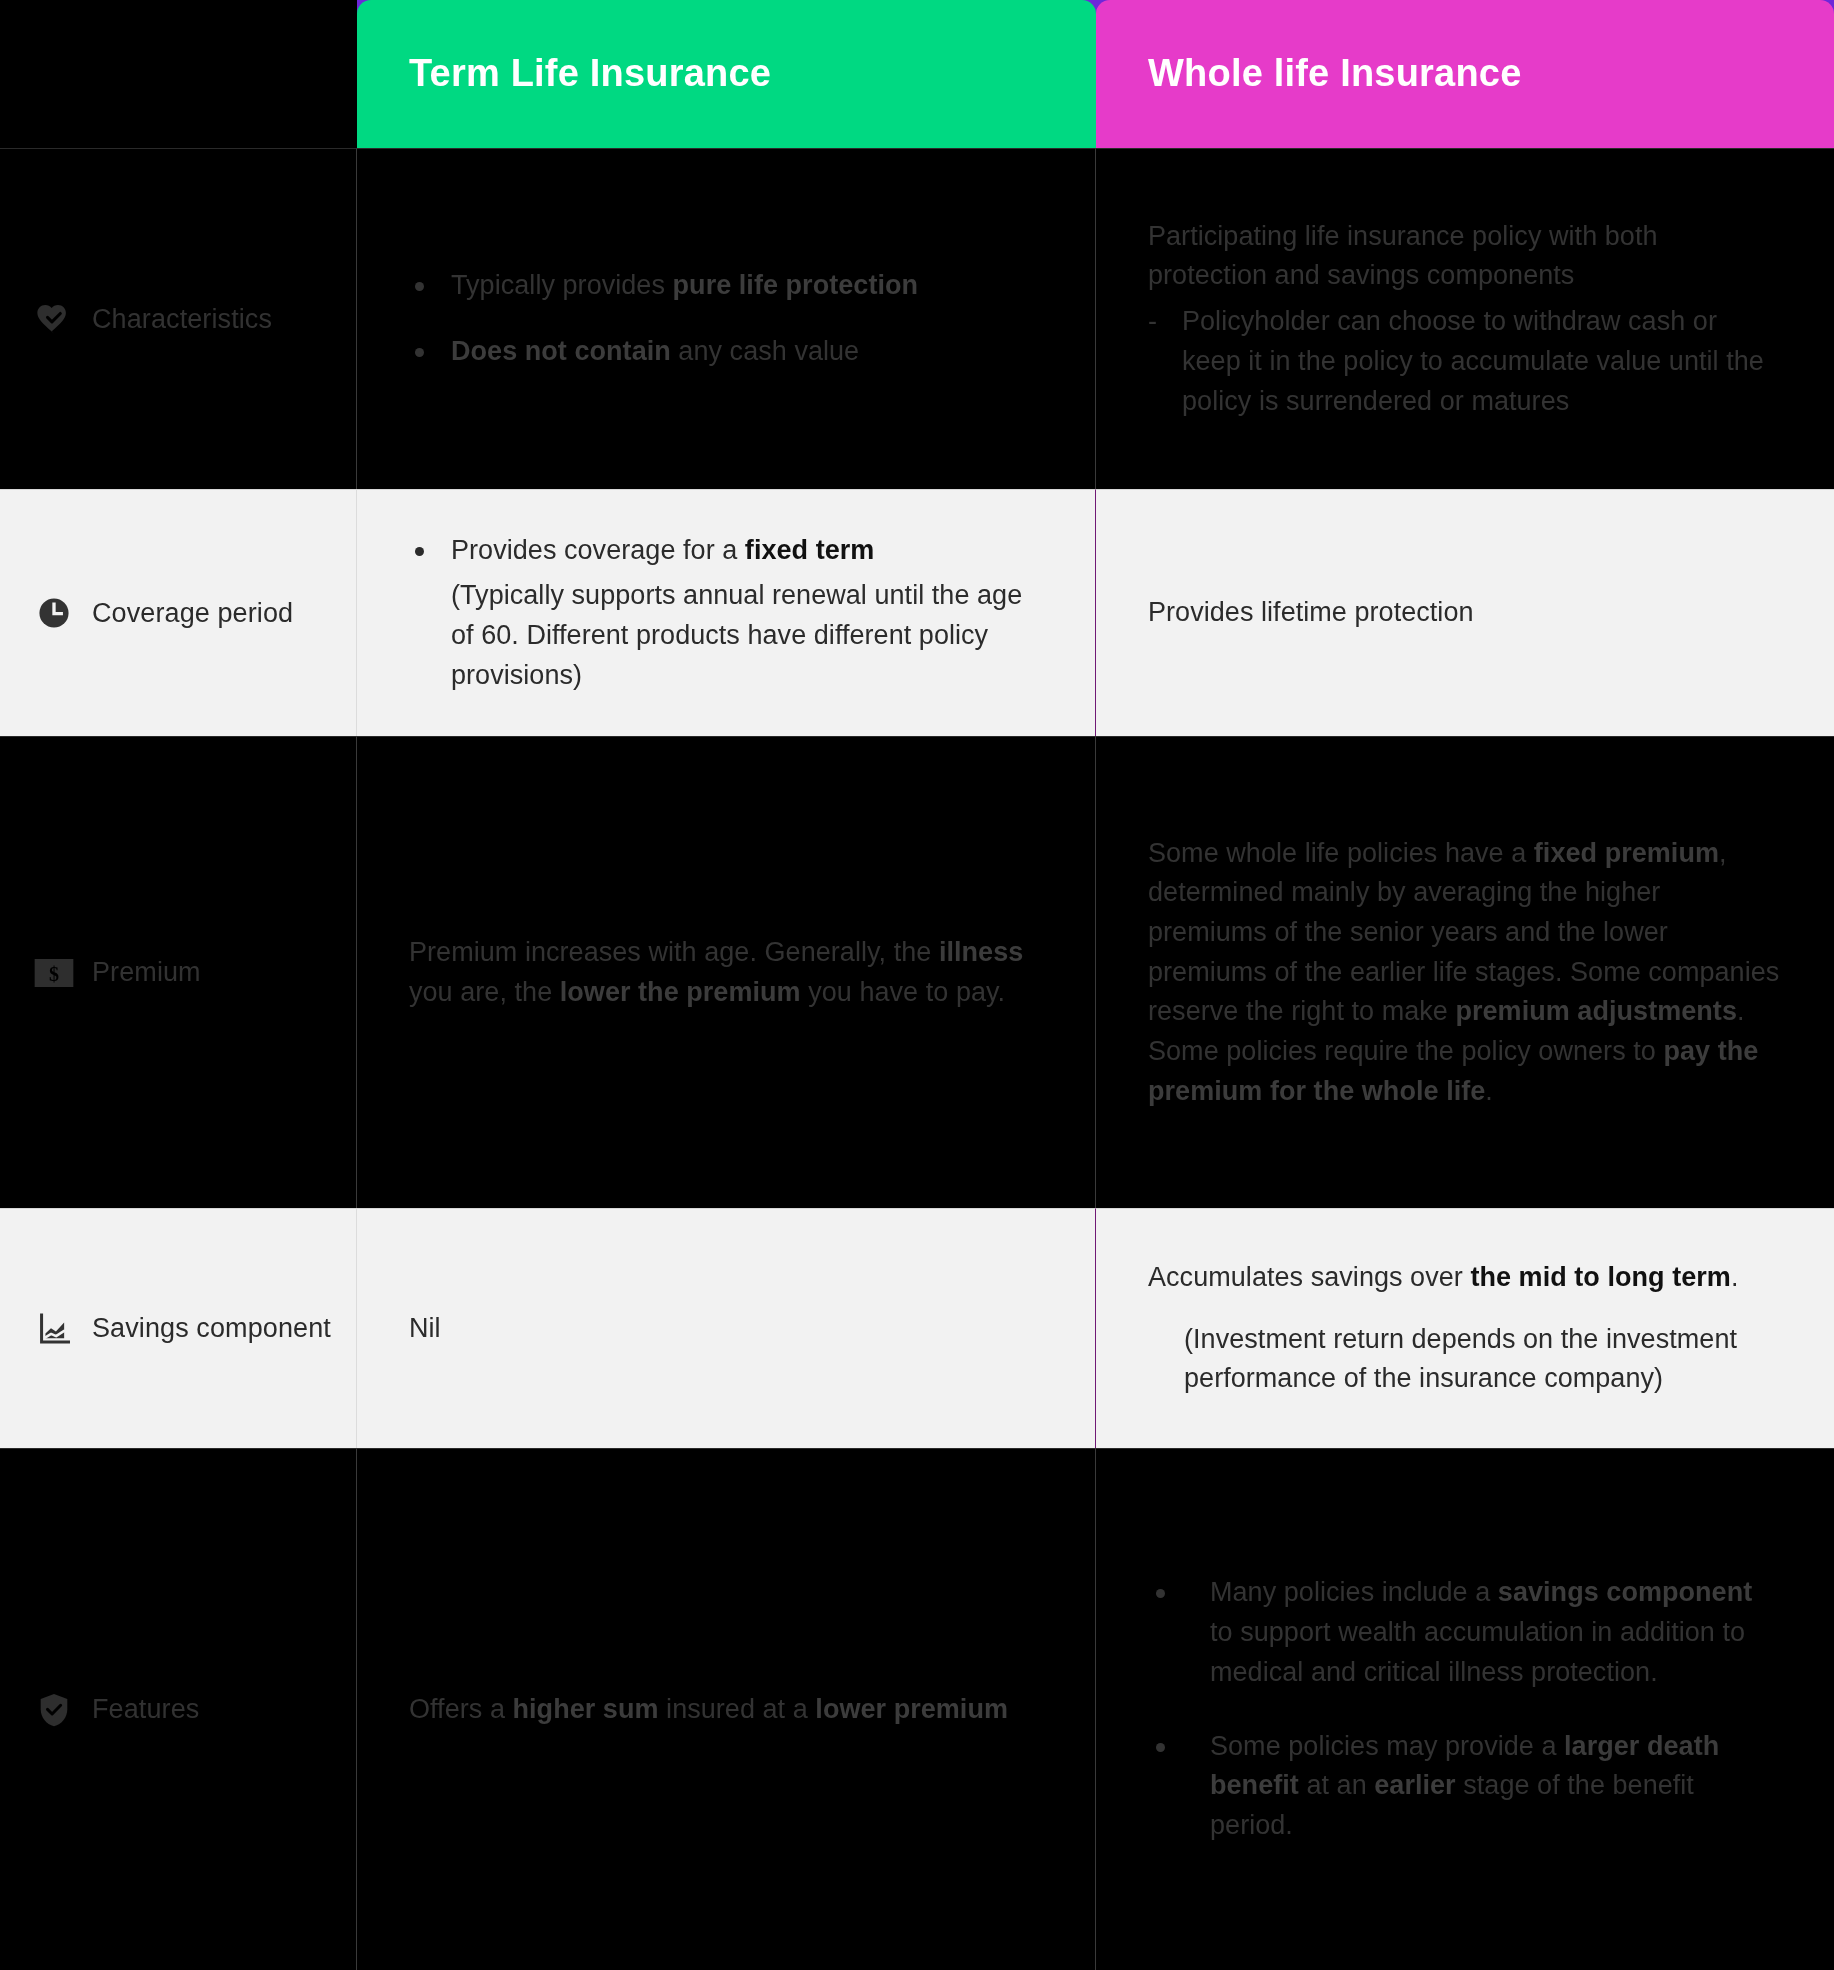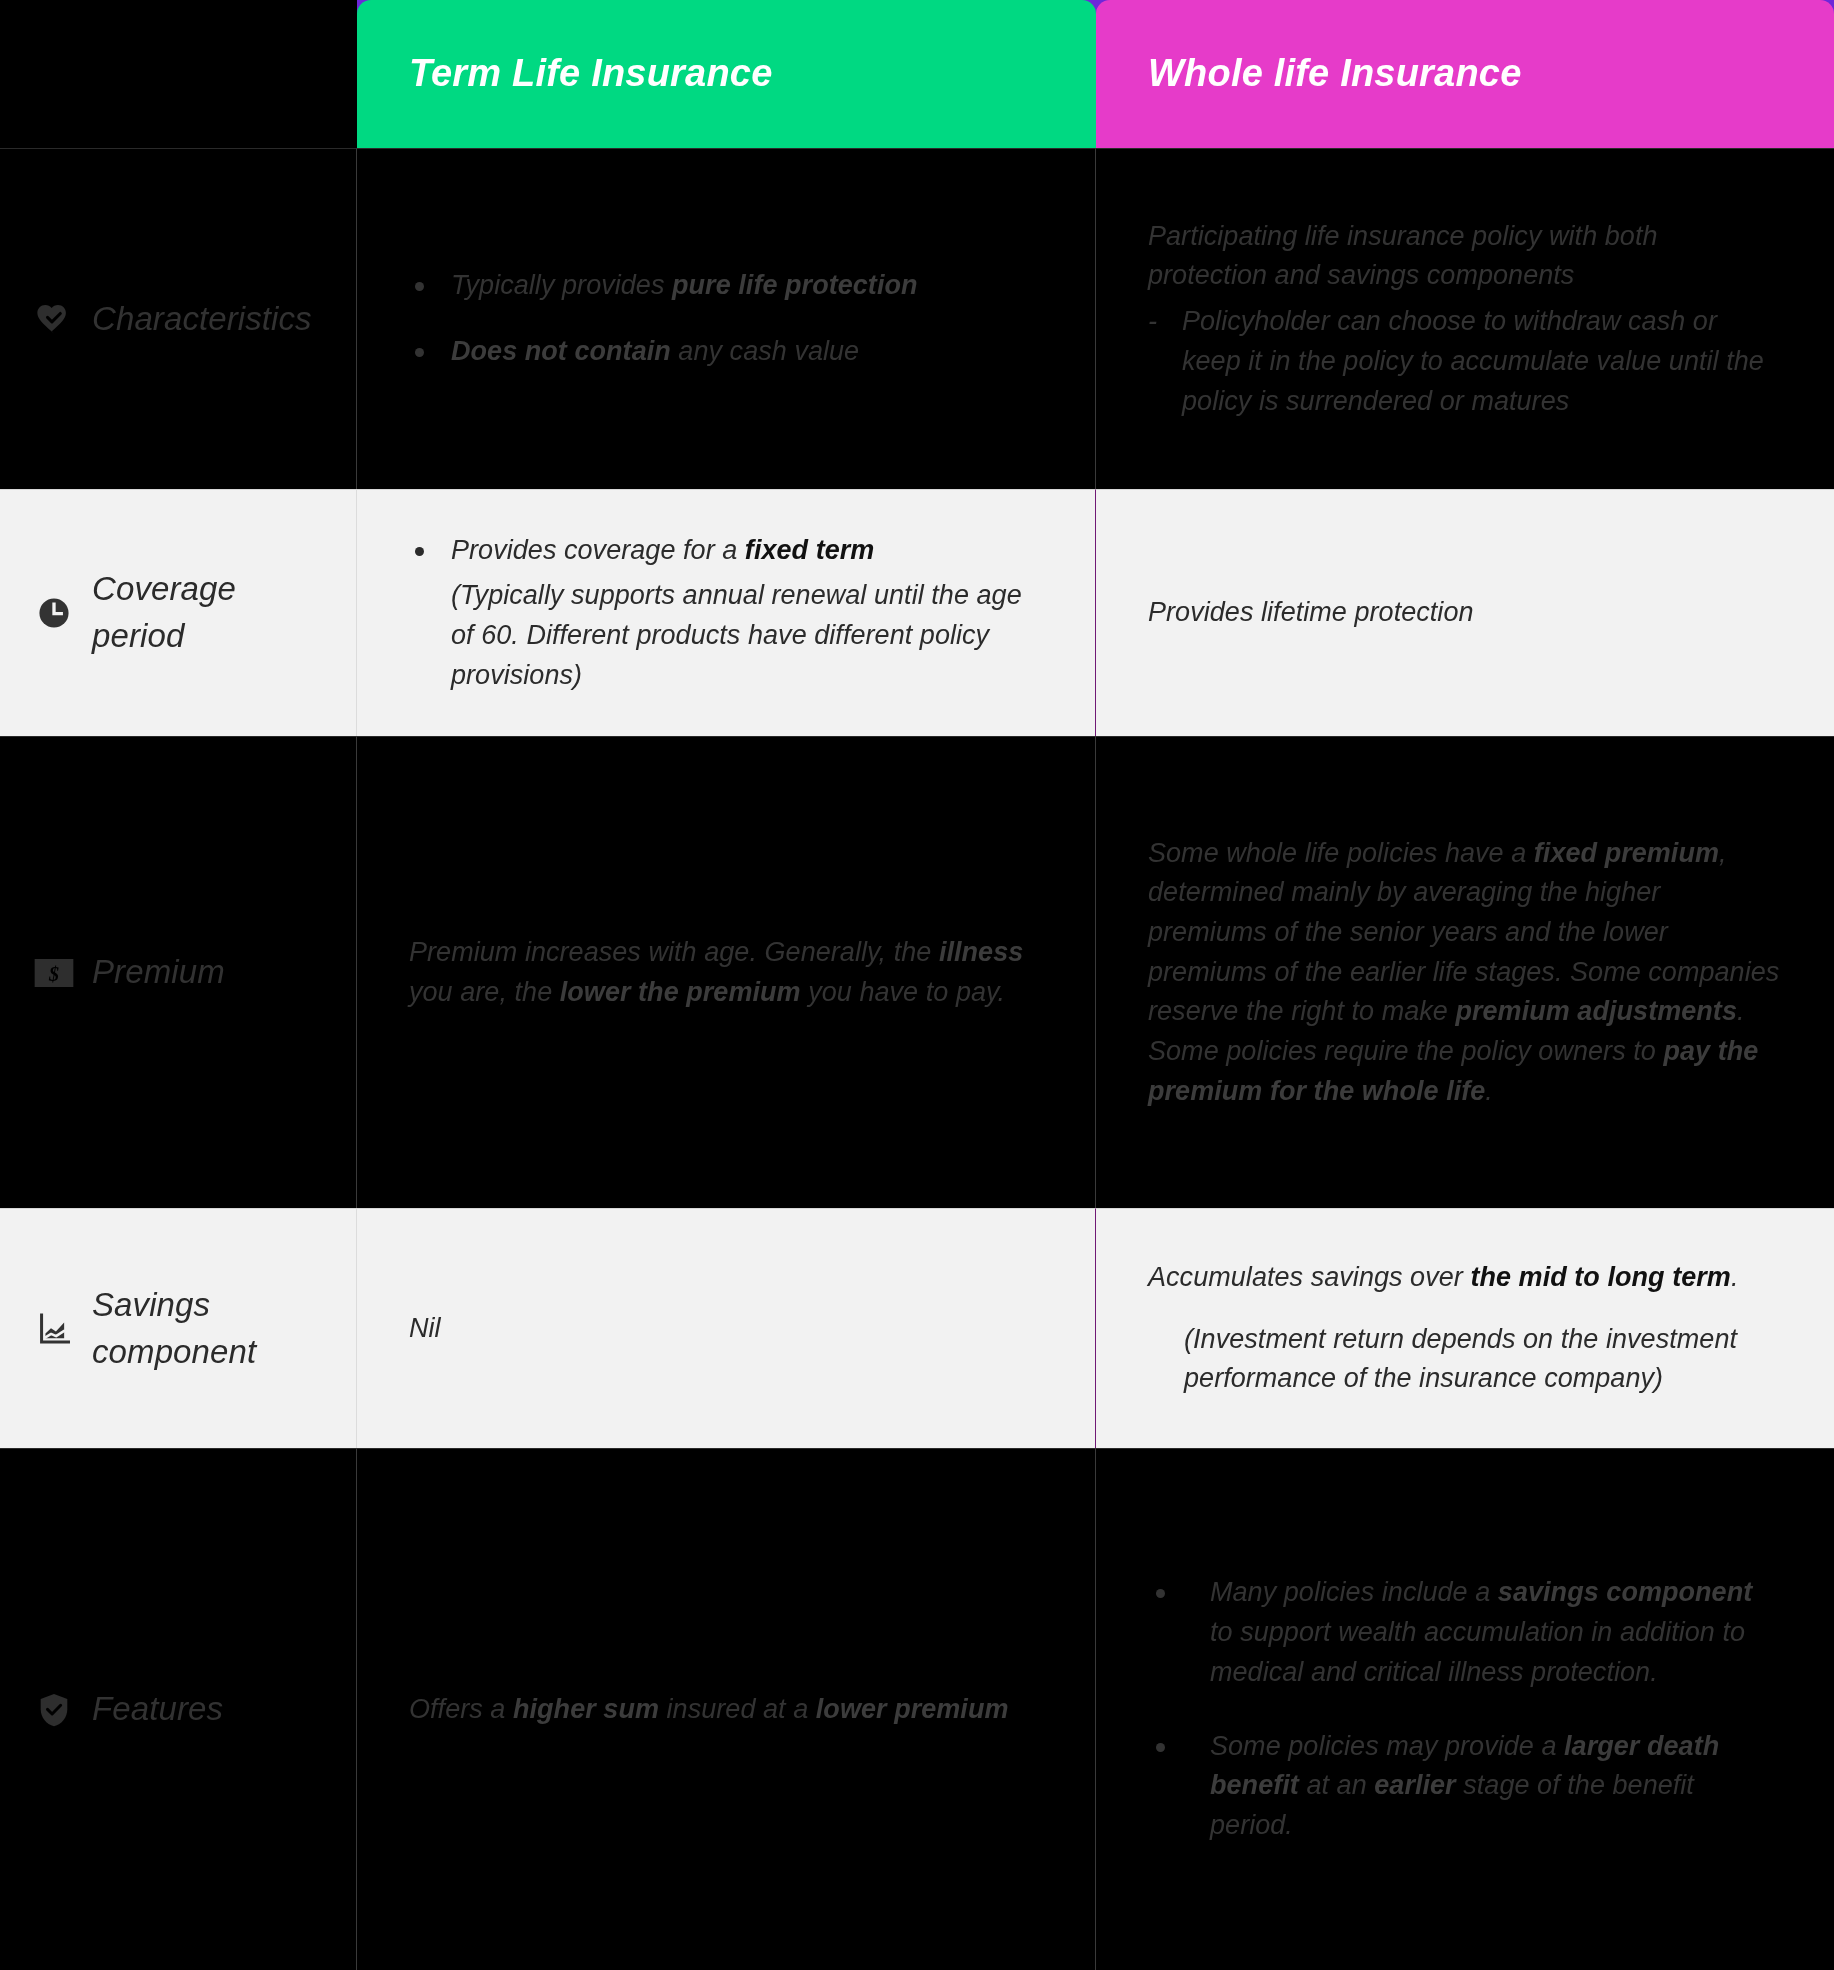--- a/index.html
+++ b/index.html
@@ -8,21 +8,20 @@
     font-family:"Liberation Sans", sans-serif;
     -webkit-font-smoothing:antialiased;
   }
   .table{
     width:1834px;height:1970px;
     display:grid;
     grid-template-columns:357px 739px 738px;
     grid-template-rows:148px 341px 247px 472px 240px 522px;
     background:#6d28d9;
     box-sizing:border-box;
-    font-style:italic;
   }
   .cell{position:relative;box-sizing:border-box;overflow:hidden;}
 
   
   .hdr-blank{background:#000;}
   .hdr{
     display:flex;align-items:center;
     padding:0 52px;
     border-top-left-radius:14px;border-top-right-radius:14px;
   }
@@ -65,21 +64,21 @@
     display:flex;align-items:center;
     padding:0 24px 0 34px;
     gap:18px;
   }
   .ico{
     width:40px;height:40px;flex:0 0 40px;
     display:flex;align-items:center;justify-content:center;
   }
   .ico svg{display:block;}
   .label-text{
-    font-size:33px;
+    font-size:27px;
     line-height:1.42;
     letter-spacing:.1px;
   }
 
   
   .content-cell{
     display:flex;flex-direction:column;justify-content:center;
     padding:0 54px 0 52px;
   }
   .body-text{

